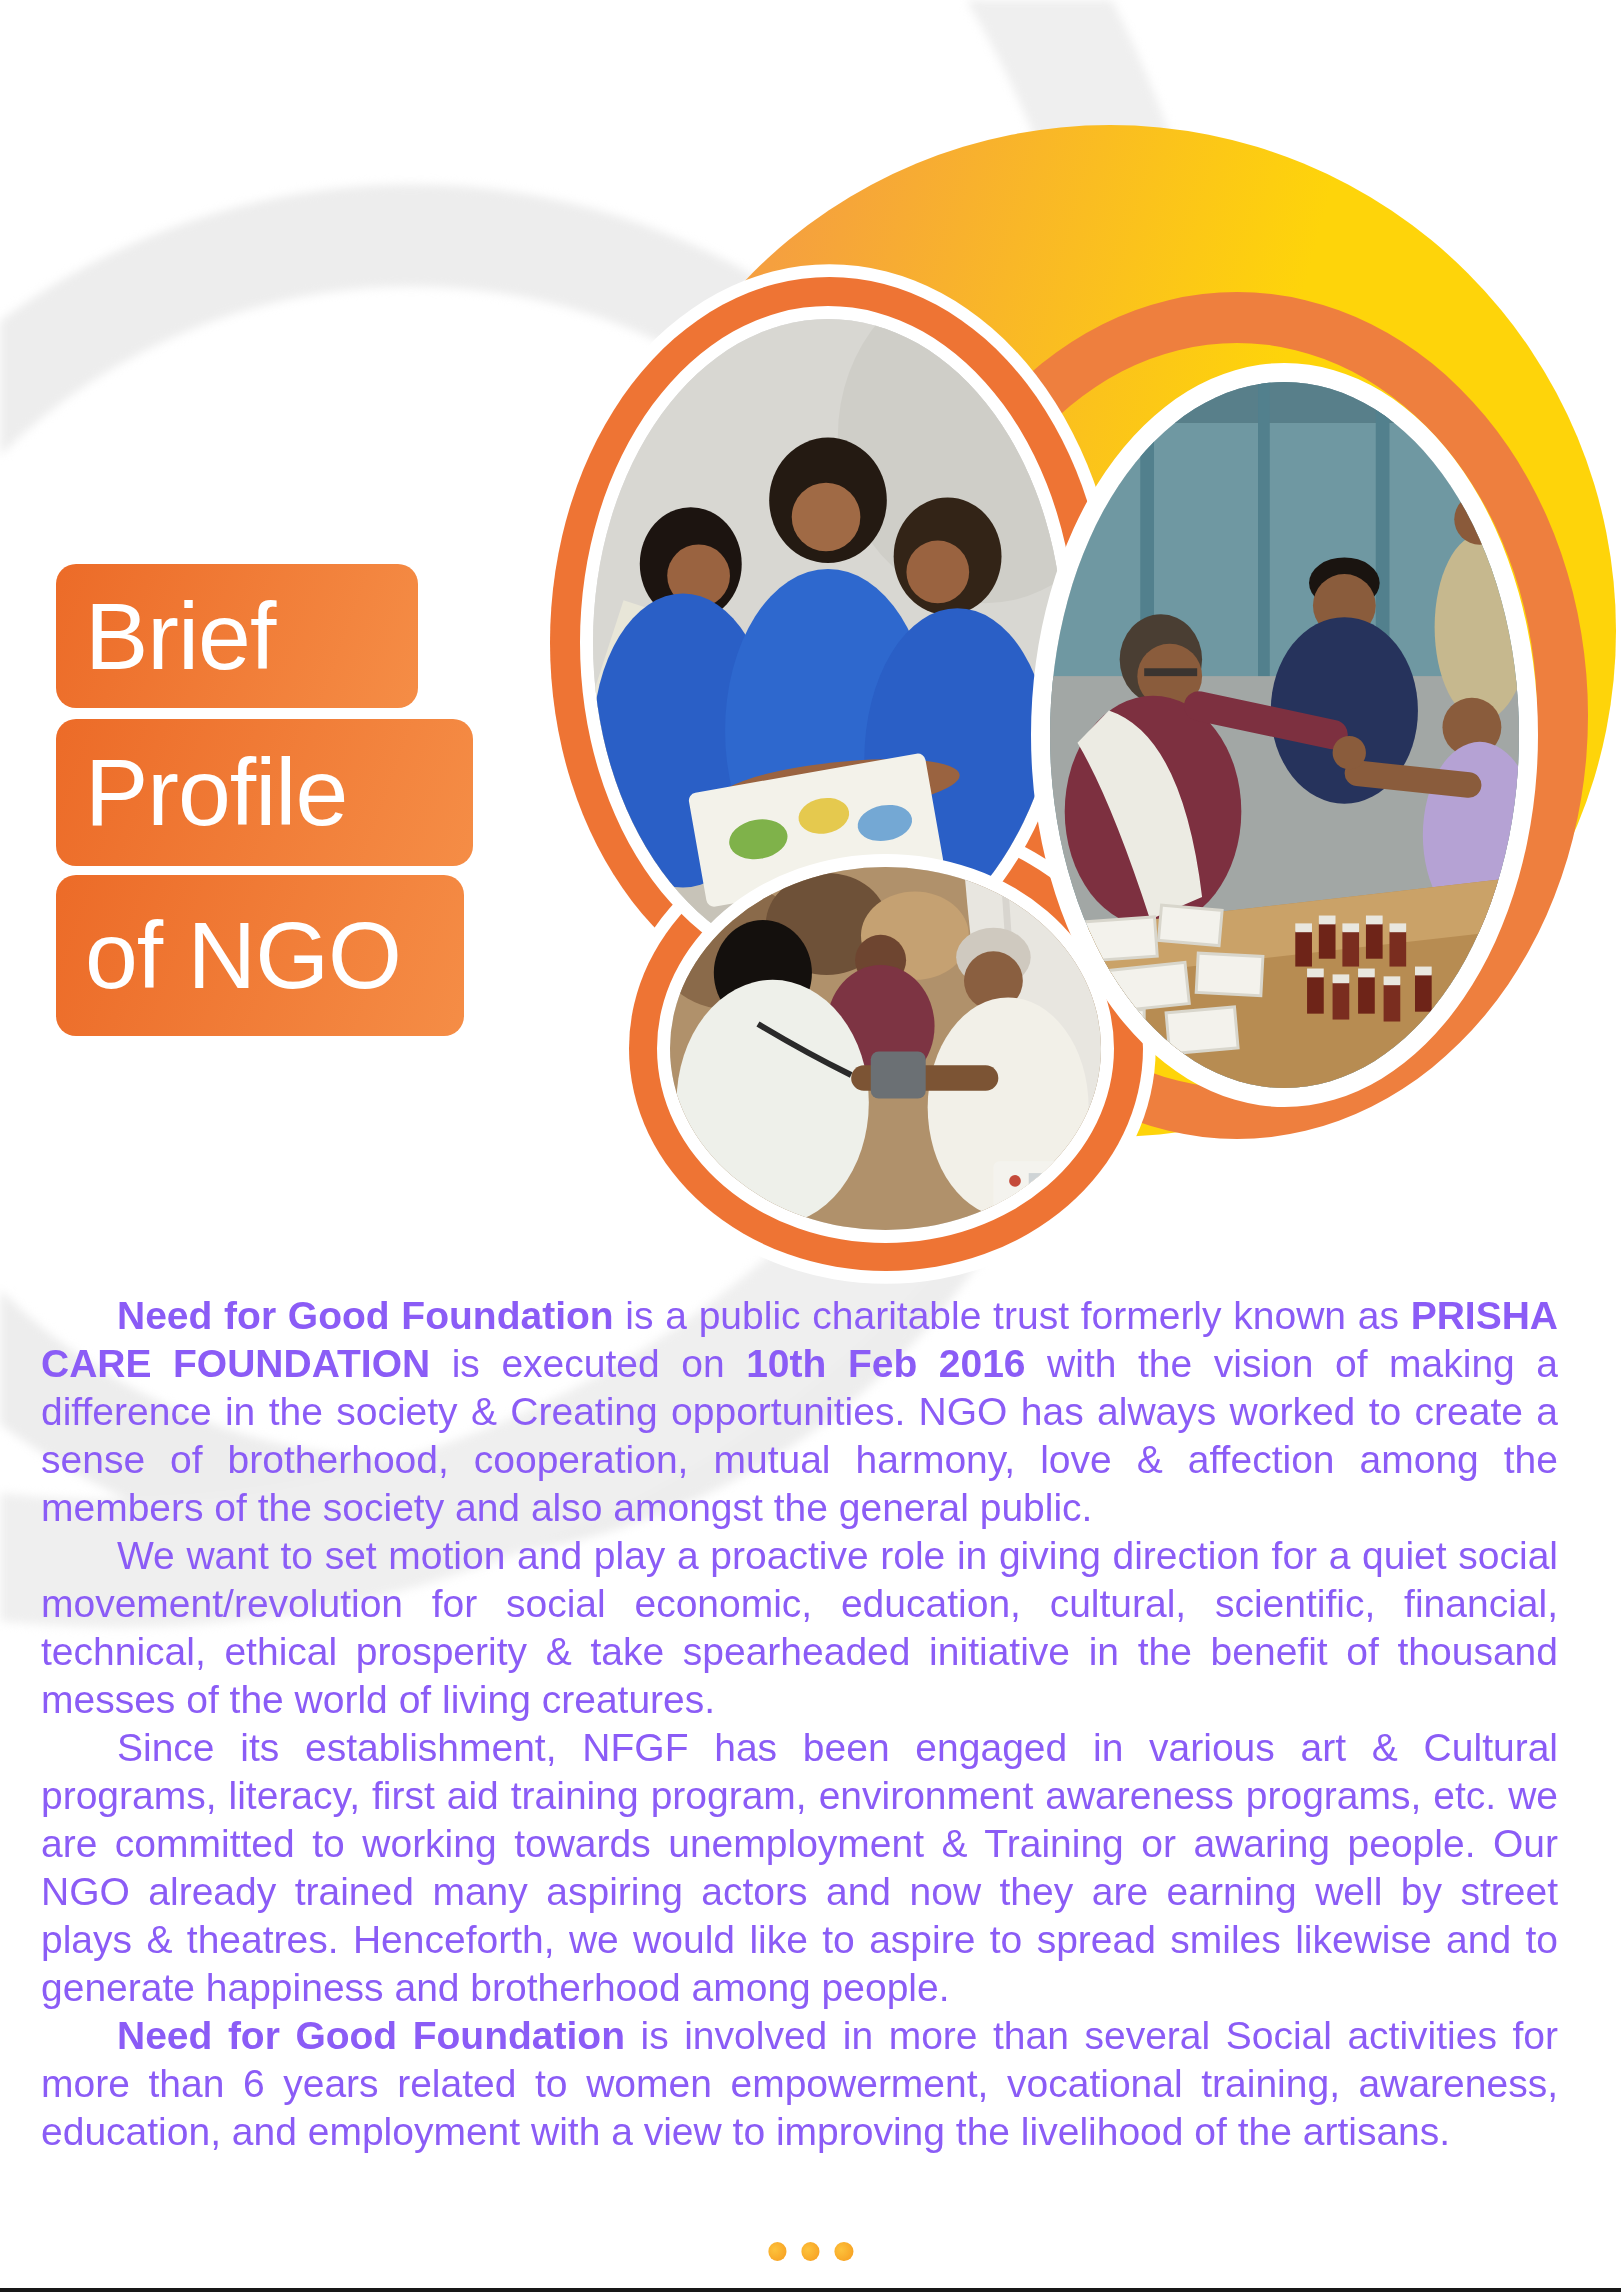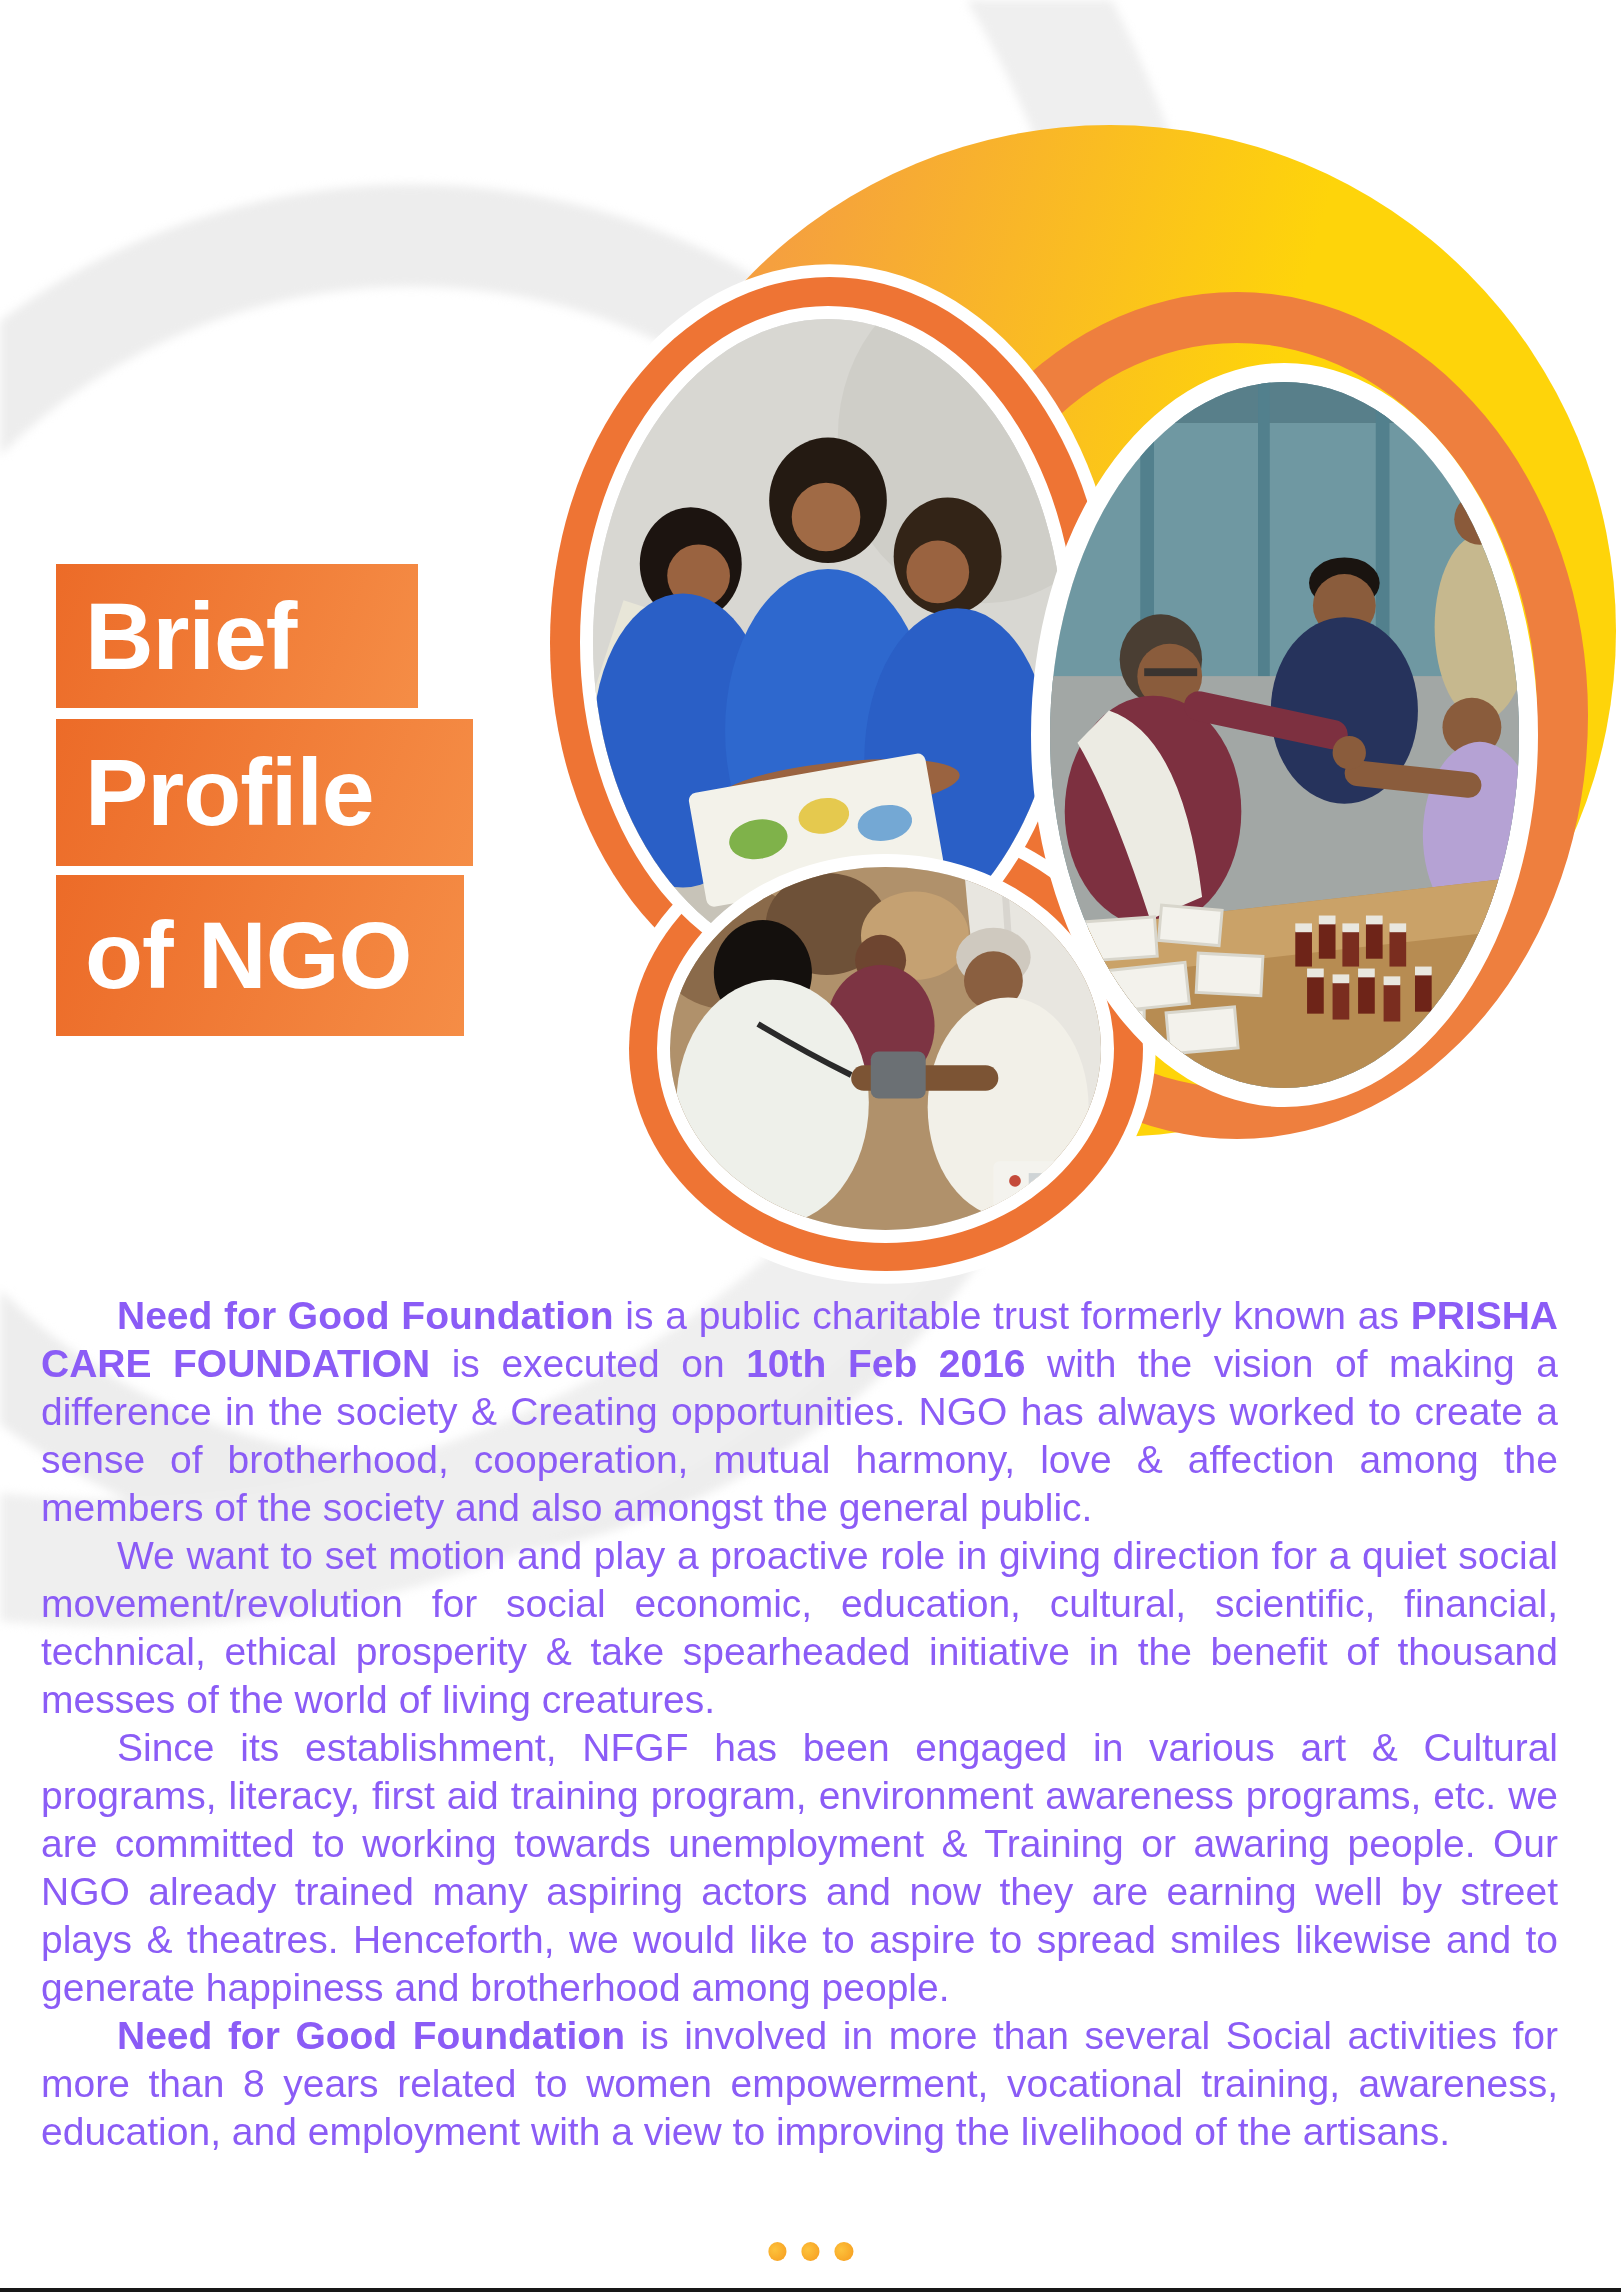--- a/index.html
+++ b/index.html
@@ -32,22 +32,22 @@
   
   .photo{position:absolute;border-radius:50%;border:13.7px solid #ffffff;overflow:hidden;background:#ddd;}
   .photo svg{display:block;width:100%;height:100%;}
   .photo-1{left:580px;top:306px;width:470px;height:647px;}
   .photo-2{left:1031px;top:363px;width:469px;height:706px;border-width:19.6px;}
   .photo-3{left:657px;top:854px;width:431px;height:363px;}
   
   .title-box{
     position:absolute;left:56px;display:flex;align-items:center;
     background:linear-gradient(110deg,#ec6b28 0%,#f58d46 100%);
-    color:#ffffff;font-weight:bold;font-size:95px;letter-spacing:-1px;
-    padding-left:29px;box-sizing:border-box;
+    color:#ffffff;font-weight:normal;font-size:95px;letter-spacing:-1px;
+    padding-left:29px;box-sizing:border-box;border-radius:20px;
   }
   .title-box-1{top:564px;width:362px;height:144px;}
   .title-box-2{top:719px;width:417px;height:147px;}
   .title-box-3{top:875px;width:408px;height:161px;}
   
   .body-text{
     position:absolute;left:41px;top:1292px;width:1517px;
     color:#8b5cf6;font-size:39px;line-height:48px;text-align:justify;
   }
   .body-text p{margin:0;text-indent:76px;}
@@ -204,21 +204,21 @@
     <span>Profile</span>
   </div>
   <div class="title-box title-box-3">
     <span>of NGO</span>
   </div>
 
   <div class="body-text" id="paragraphs">
       <p><b>Need for Good Foundation</b><span> is a public charitable trust formerly known as </span><b>PRISHA CARE FOUNDATION</b><span> is executed on </span><b>10th Feb 2016</b><span> with the vision of making a difference in the society &amp; Creating opportunities. NGO has always worked to create a sense of brotherhood, cooperation, mutual harmony, love &amp; affection among the members of the society and also amongst the general public.</span></p>
       <p><span>We want to set motion and play a proactive role in giving direction for a quiet social movement/revolution for social economic, education, cultural, scientific, financial, technical, ethical prosperity &amp; take spearheaded initiative in the benefit of thousand messes of the world of living creatures.</span></p>
       <p><span>Since its establishment, NFGF has been engaged in various art &amp; Cultural programs, literacy, first aid training program, environment awareness programs, etc. we are committed to working towards unemployment &amp; Training or awaring people. Our NGO already trained many aspiring actors and now they are earning well by street plays &amp; theatres. Henceforth, we would like to aspire to spread smiles likewise and to generate happiness and brotherhood among people.</span></p>
-      <p><b>Need for Good Foundation</b><span> is involved in more than several Social activities for more than 8 years related to women empowerment, vocational training, awareness, education, and employment with a view to improving the livelihood of the artisans.</span></p>
+      <p><b>Need for Good Foundation</b><span> is involved in more than several Social activities for more than 6 years related to women empowerment, vocational training, awareness, education, and employment with a view to improving the livelihood of the artisans.</span></p>
     </div>
 
   <div class="dots" id="dots">
       <span class="dot"></span>
       <span class="dot"></span>
       <span class="dot"></span>
     </div>
 
   <div class="bottom-line"></div>
 

